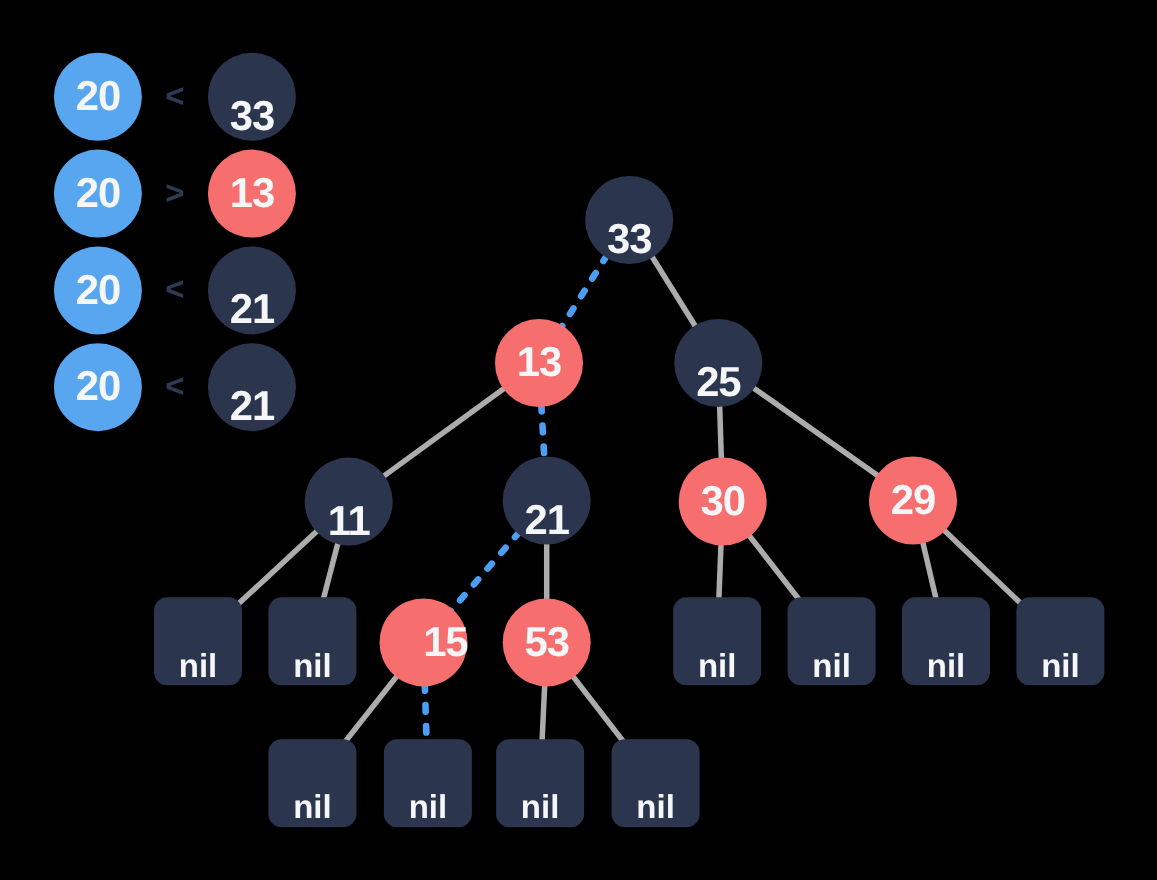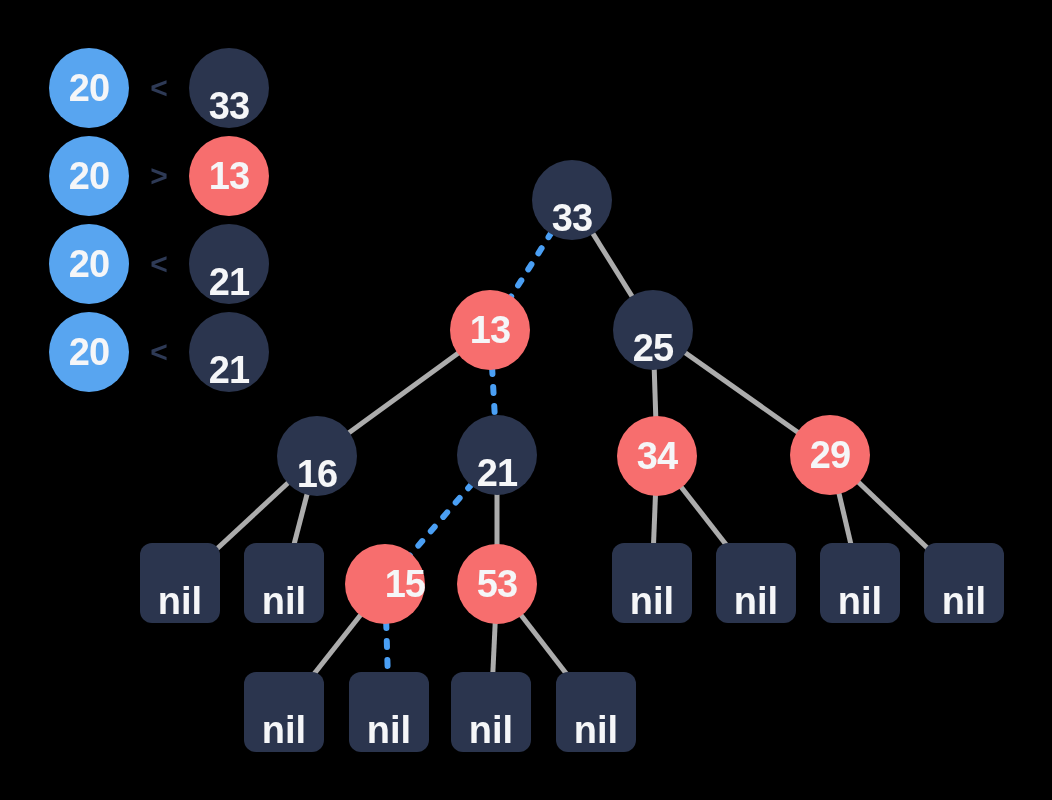--- a/index.html
+++ b/index.html
@@ -53,21 +53,21 @@
     justify-content: center;
     transform: translate(-50%, -50%);
     color: var(--text);
     font-weight: bold;
     font-size: 38px;
     letter-spacing: -1px;
     box-sizing: border-box;
     user-select: none;
   }
   .circle { border-radius: 50%; }
-  .square { border-radius: 12px; font-size: 38px; letter-spacing: 0; }
+  .square { border-radius: 12px; font-size: 30px; letter-spacing: 0; }
   .navy { background: var(--navy); align-items: flex-end; }
   .red  { background: var(--red); }
   .blue { background: var(--blue); }
   .operator {
     position: absolute;
     transform: translate(-50%, -50%);
     font-size: 30px;
     font-weight: bold;
     color: var(--op);
     user-select: none;
@@ -101,27 +101,27 @@
       <div class="node circle navy" style="left: 572px; top: 200px;">
         <span>33</span>
       </div>
       <div class="node circle red" style="left: 490px; top: 330px;">
         <span>13</span>
       </div>
       <div class="node circle navy" style="left: 653px; top: 330px;">
         <span>25</span>
       </div>
       <div class="node circle navy" style="left: 317px; top: 456px;">
-        <span>16</span>
+        <span>11</span>
       </div>
       <div class="node circle navy" style="left: 497px; top: 455px;">
         <span>21</span>
       </div>
       <div class="node circle red" style="left: 657px; top: 456px;">
-        <span>34</span>
+        <span>30</span>
       </div>
       <div class="node circle red" style="left: 830px; top: 455px;">
         <span>29</span>
       </div>
       <div class="node square navy" style="left: 180px; top: 583px;">
         <span>nil</span>
       </div>
       <div class="node square navy" style="left: 284px; top: 583px;">
         <span>nil</span>
       </div>

